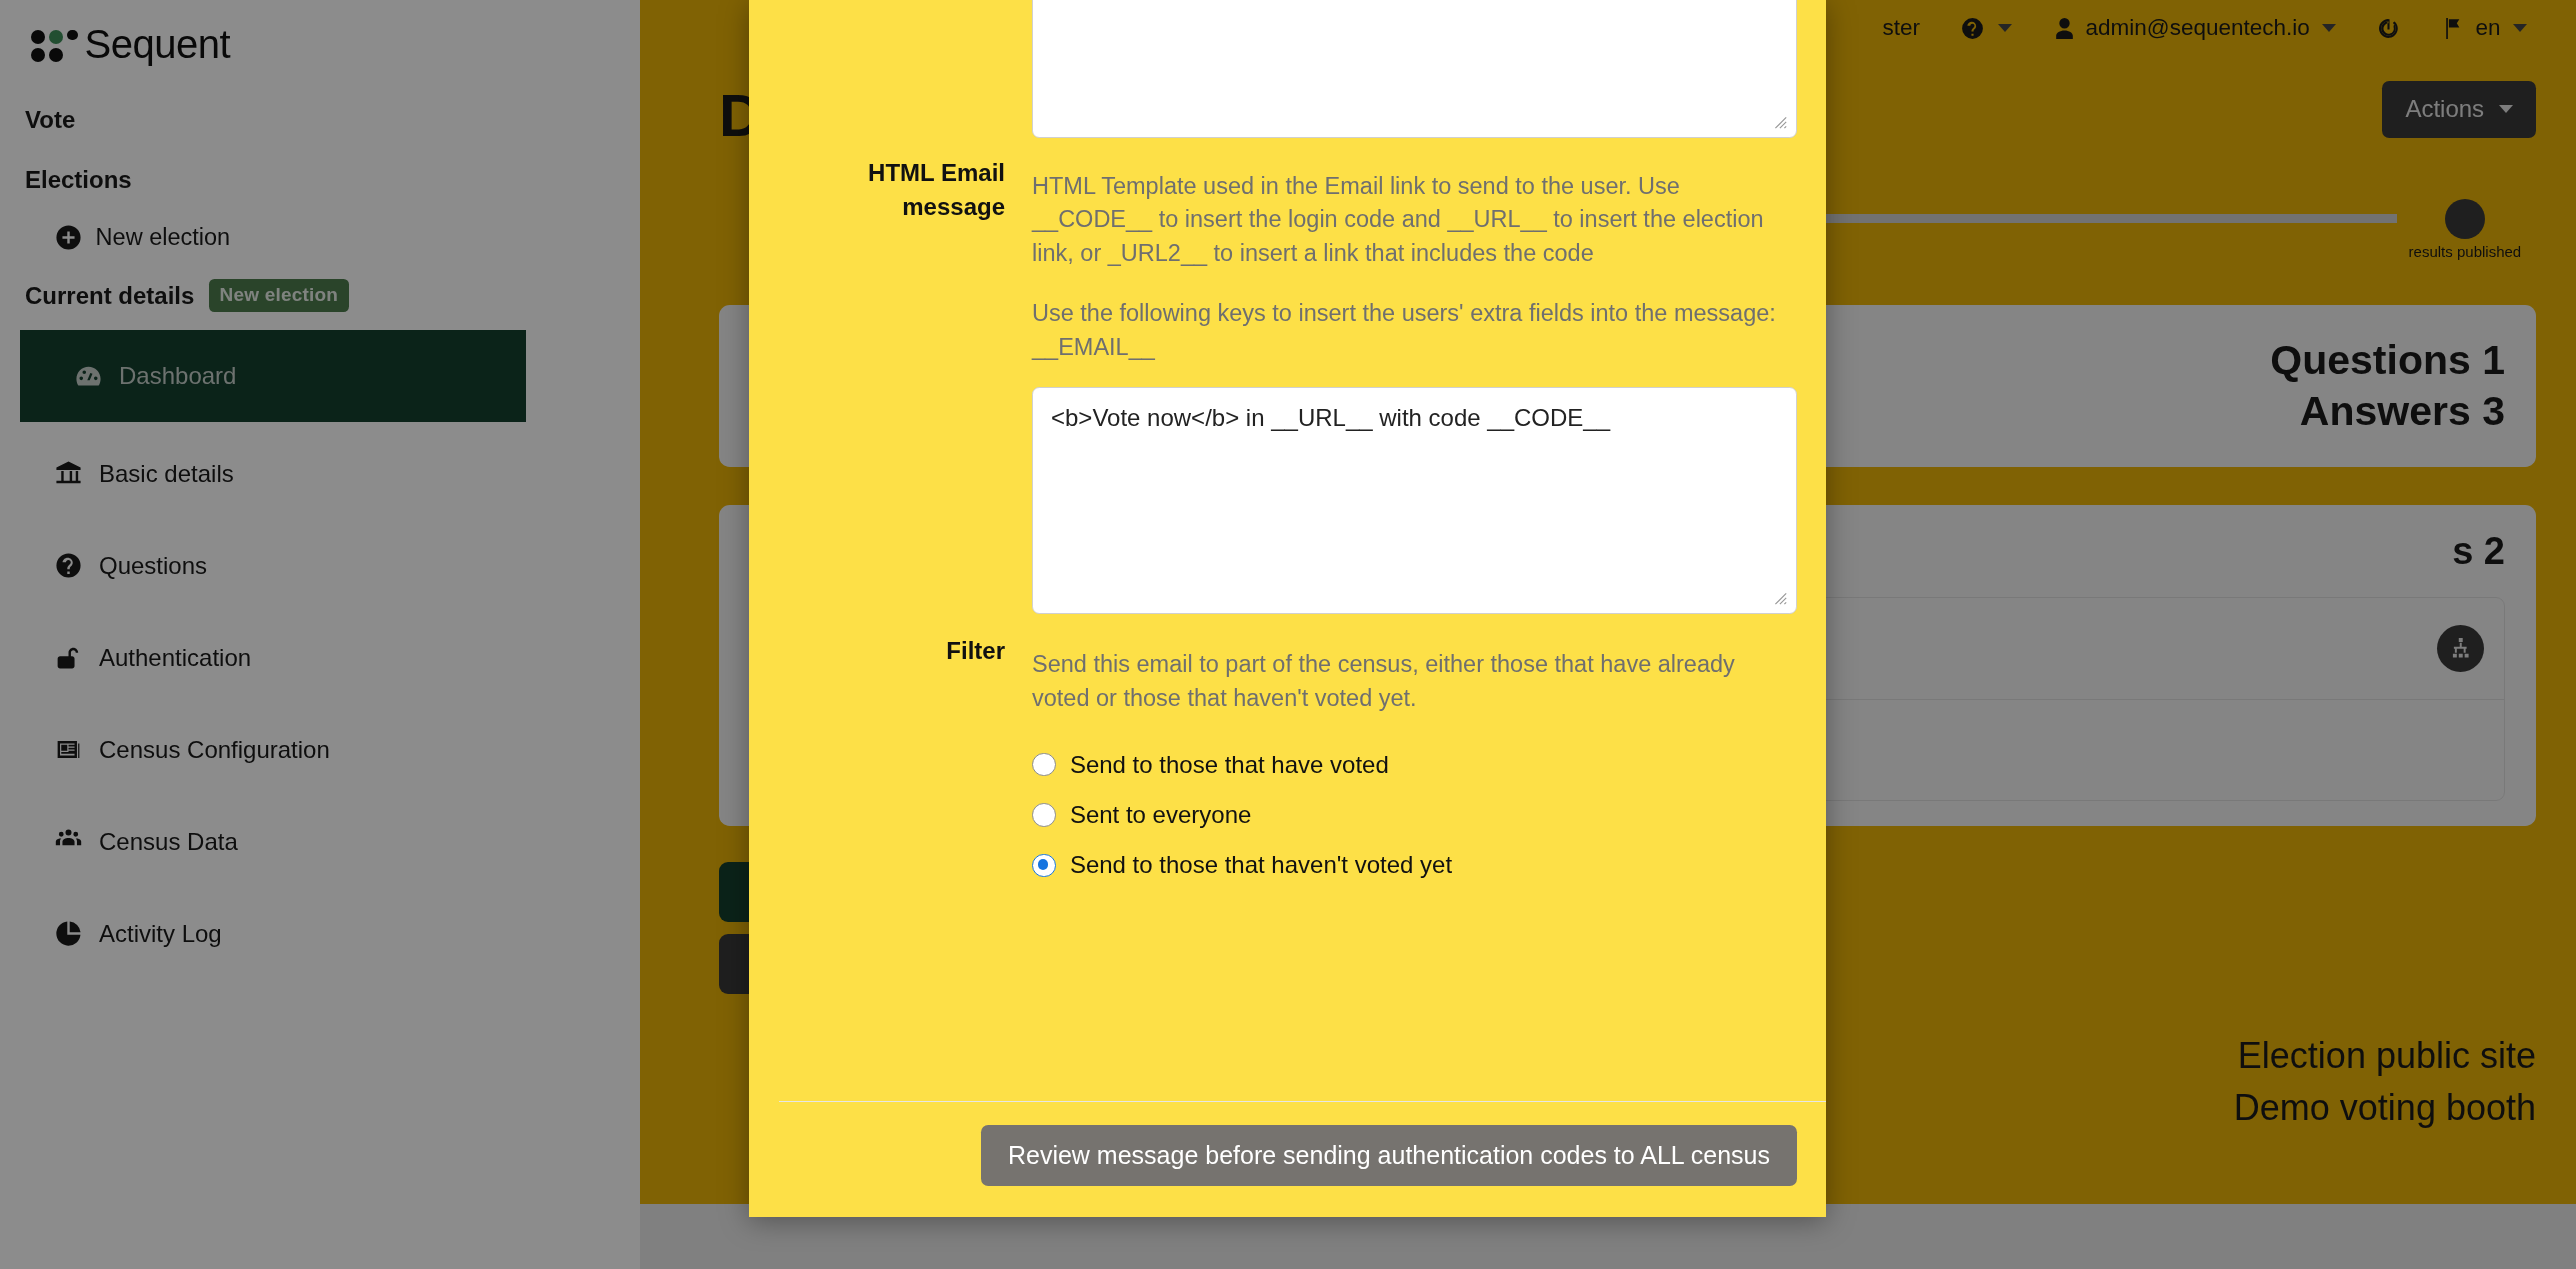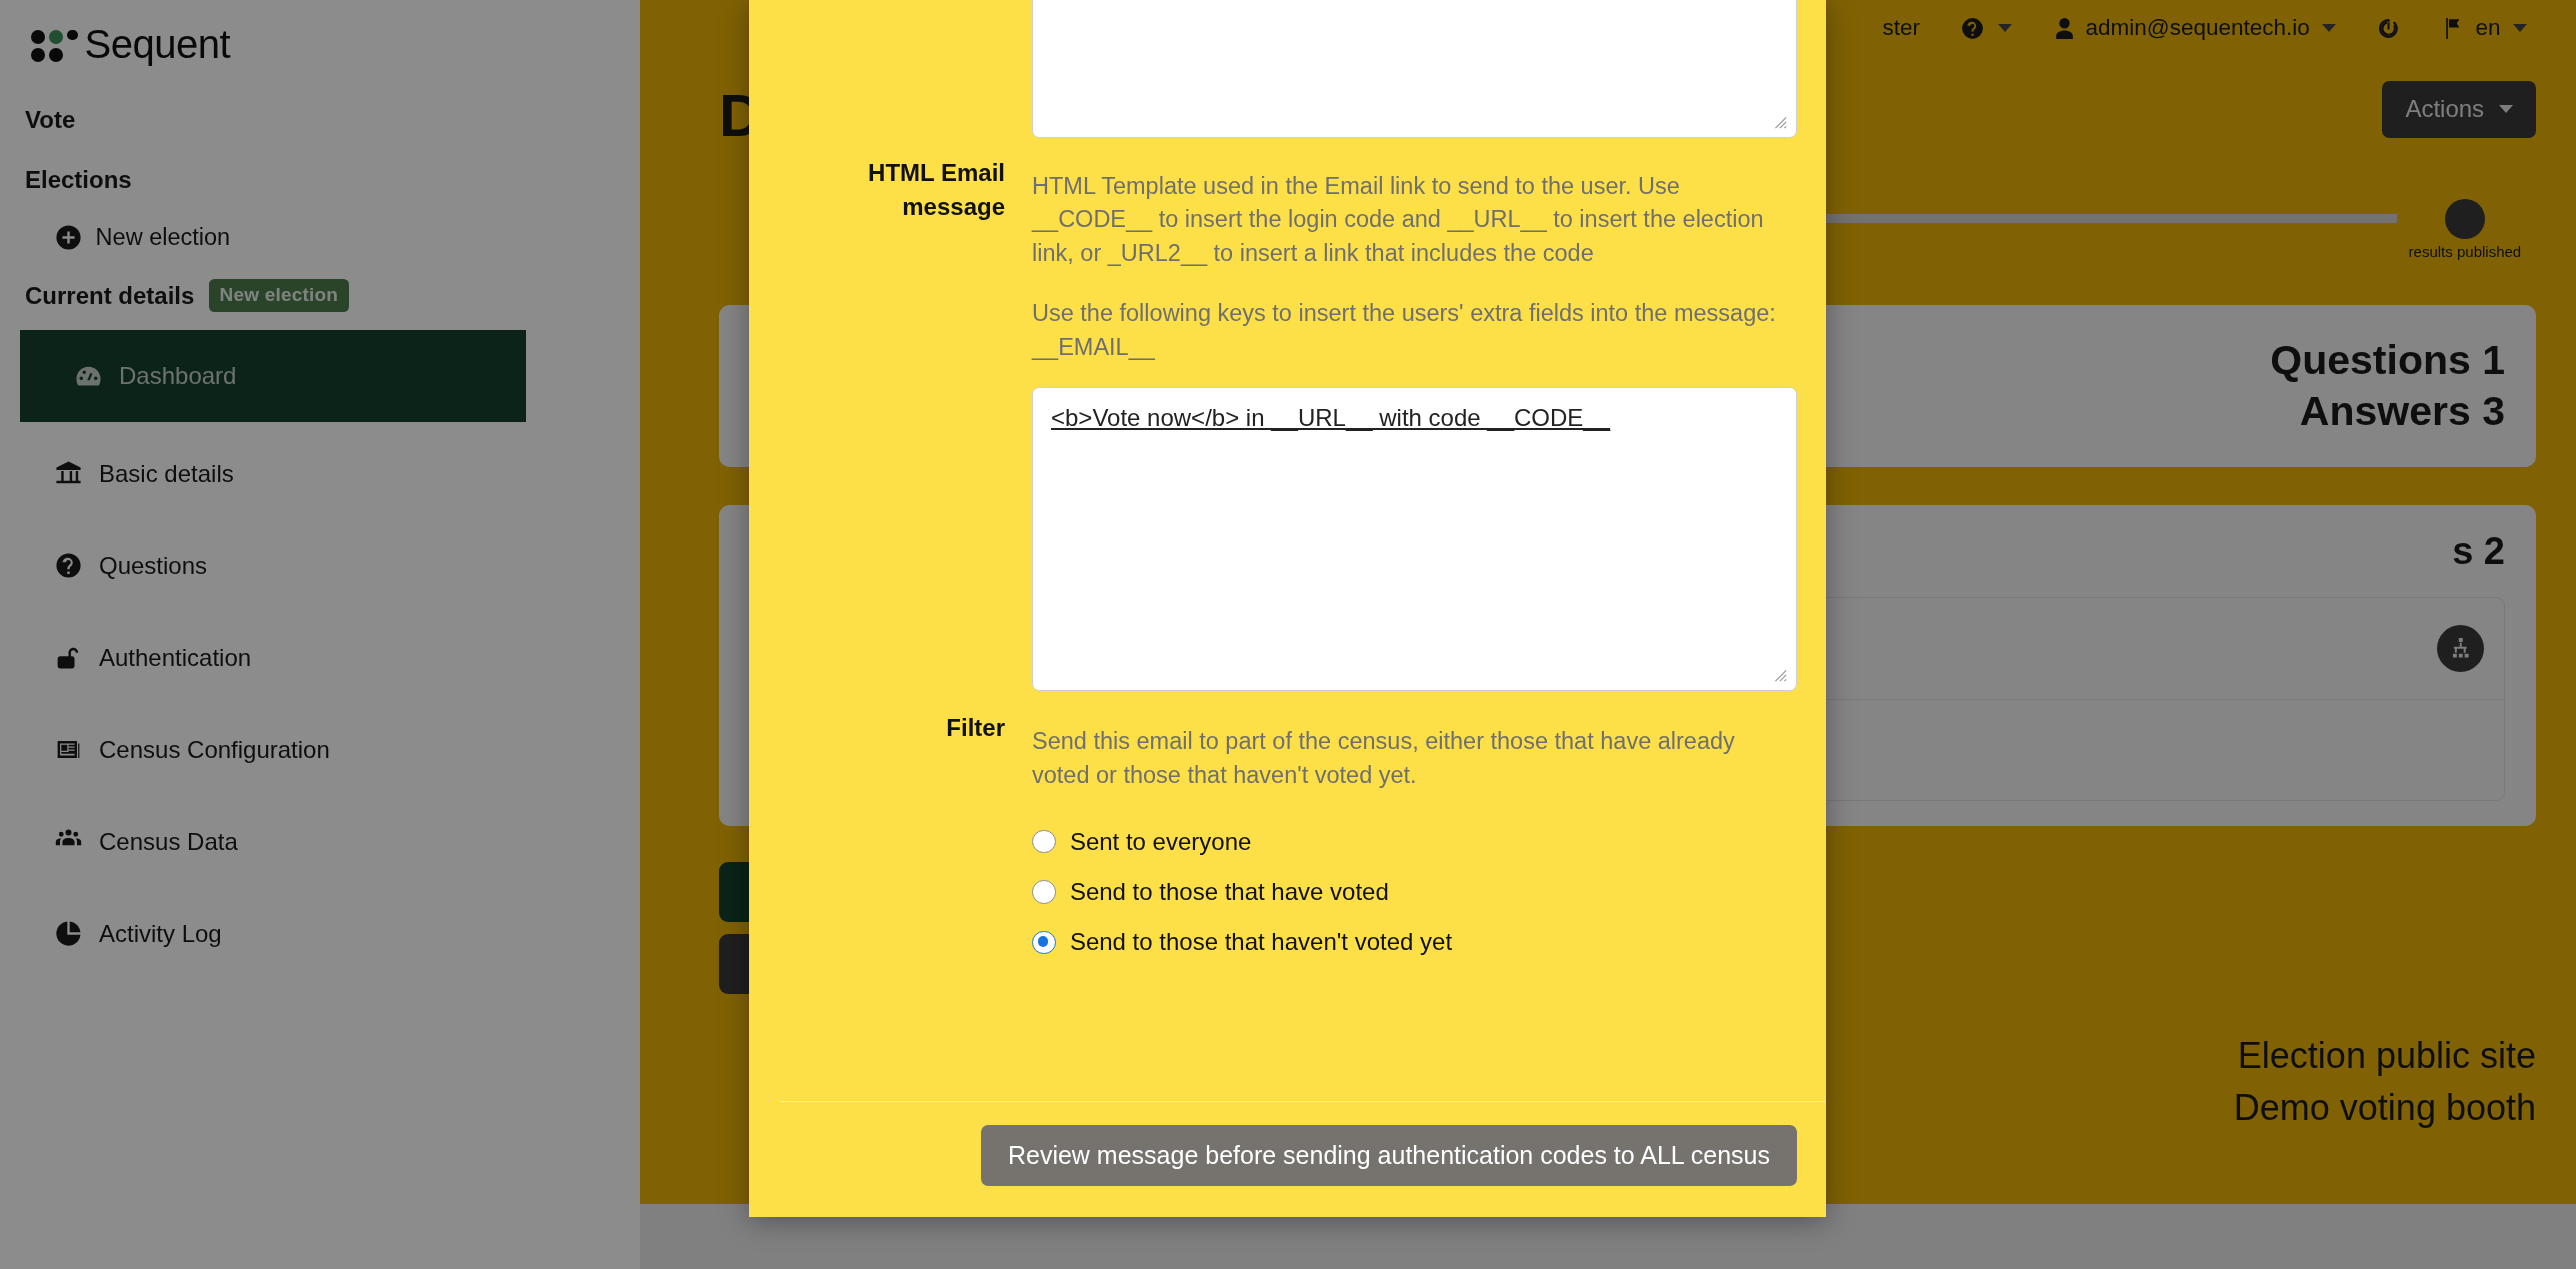--- a/index.html
+++ b/index.html
@@ -189,21 +189,21 @@
     font-family: "Liberation Sans", sans-serif;
     font-size: 24px; padding: 16px 18px;
     resize: none; display: block;
   }
   .ta-top { height: 238px; margin-top: -99px; }
   .resize-grip {
     position: absolute; right: 9px; bottom: 8px;
     width: 18px; height: 18px; pointer-events: none;
   }
   .ta-wrap { position: relative; }
-  .ta-main { height: 304px; text-decoration: underline; }
+  .ta-main { height: 227px; }
 
   .help {
     font-size: 23.5px; color: #6f6f6f; line-height: 1.42; margin-top: 14px;
   }
   .help + .help { margin-top: 27px; }
 
   .radio-list { margin-top: 27px; }
   .radio-line { display: flex; align-items: center; gap: 14.4px; height: 45px; margin-bottom: 5.4px; }
   .radio {
     width: 23.5px; height: 23.5px; border-radius: 50%;
@@ -469,25 +469,25 @@
       </div>
     </div>
 
     <div class="form-row" style="margin-top:20px">
       <div class="form-label">Filter</div>
       <div class="form-field">
         <div class="help">Send this email to part of the census, either those that have already voted or those that haven't voted yet.</div>
         <div class="radio-list">
           <label class="radio-line">
             <span class="radio"></span>
-            <span class="radio-label">Sent to everyone</span>
+            <span class="radio-label">Send to those that have voted</span>
           </label>
           <label class="radio-line">
             <span class="radio"></span>
-            <span class="radio-label">Send to those that have voted</span>
+            <span class="radio-label">Sent to everyone</span>
           </label>
           <label class="radio-line">
             <span class="radio checked"></span>
             <span class="radio-label">Send to those that haven't voted yet</span>
           </label>
         </div>
       </div>
     </div>
   </div>
 

